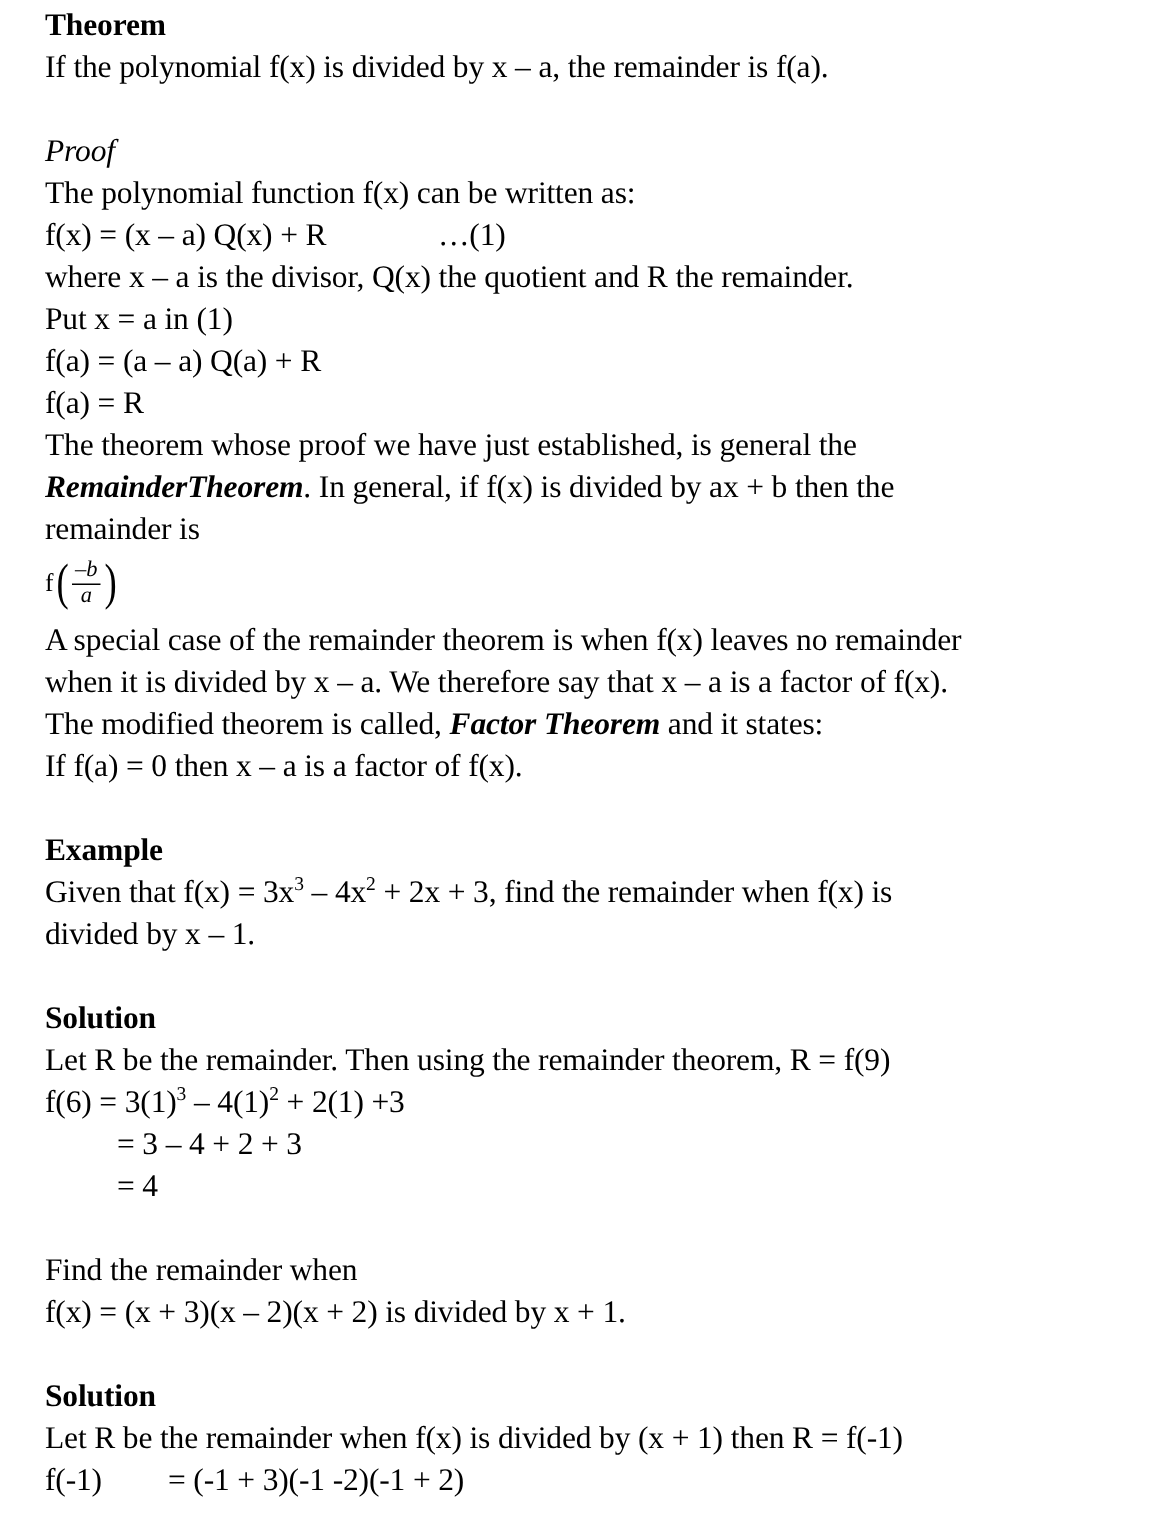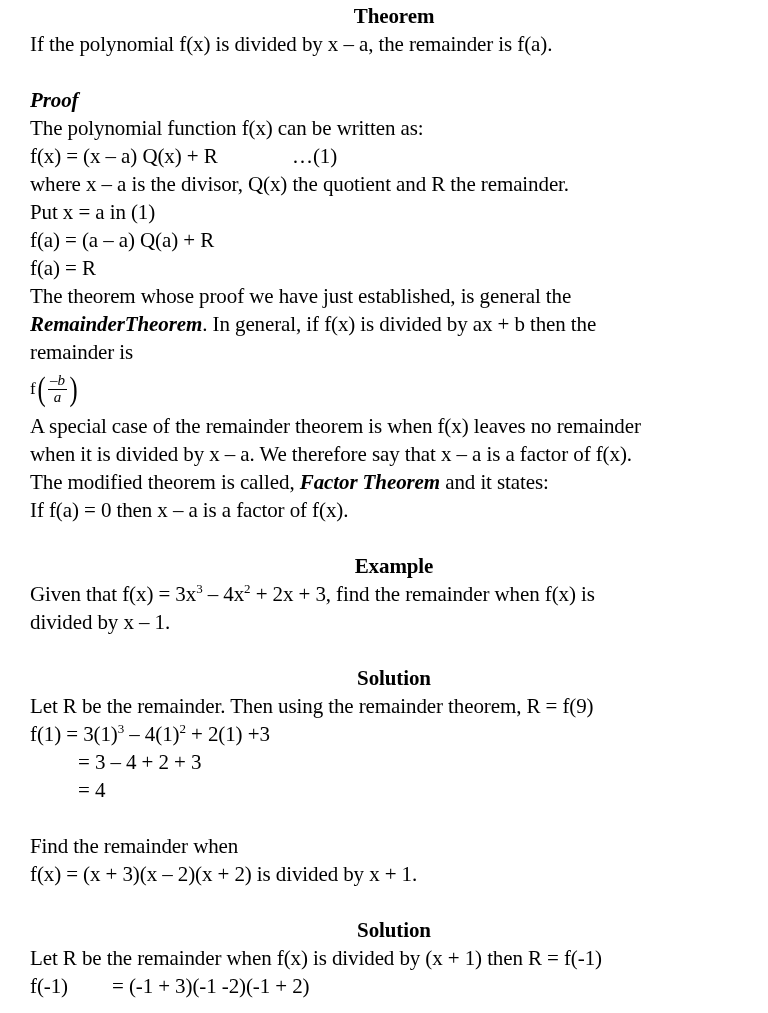--- a/index.html
+++ b/index.html
@@ -19,24 +19,23 @@
   }
   .line {
     font-size: 21px;
     line-height: 28px;
     height: 28px;
     white-space: pre;
     letter-spacing: -0.1px;
   }
   .heading {
     font-weight: bold;
-    text-align: center;
   }
   .heading-italic {
-    font-weight: bold;
+    font-weight: normal;
     font-style: italic;
   }
   .blank {
     height: 28px;
     line-height: 28px;
   }
   .b { font-weight: bold; font-style: italic; }
   sup {
     font-size: 0.62em;
     vertical-align: super;
@@ -148,21 +147,21 @@
   <div class="line heading">Example</div>
 
   <div class="line"><span>Given that f(x) = 3x</span><sup>3</sup><span> – 4x</span><sup>2</sup><span> + 2x + 3, find the remainder when f(x) is</span></div>
 
   <div class="line">divided by x – 1.</div>
   <div class="line blank"></div>
 
   <div class="line heading">Solution</div>
   <div class="line">Let R be the remainder. Then using the remainder theorem, R = f(9)</div>
 
-  <div class="line"><span>f(1)</span><span> = 3(1)</span><sup>3</sup><span> – 4(1)</span><sup>2</sup><span> + 2(1) +3</span></div>
+  <div class="line"><span>f(6)</span><span> = 3(1)</span><sup>3</sup><span> – 4(1)</span><sup>2</sup><span> + 2(1) +3</span></div>
 
   <div class="line eq-indent">= 3 – 4 + 2 + 3</div>
   <div class="line eq-indent">= 4</div>
   <div class="line blank"></div>
 
   <div class="line">Find the remainder when</div>
   <div class="line">f(x) = (x + 3)(x – 2)(x + 2) is divided by x + 1.</div>
   <div class="line blank"></div>
 
   <div class="line heading">Solution</div>

